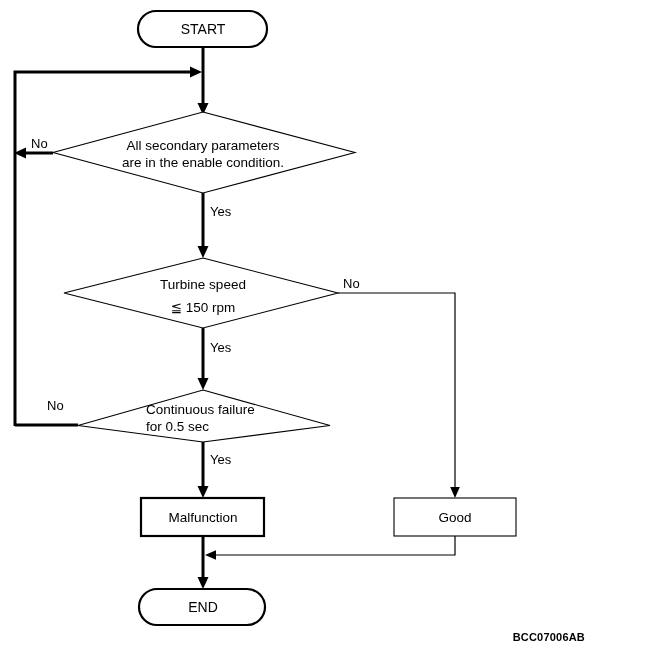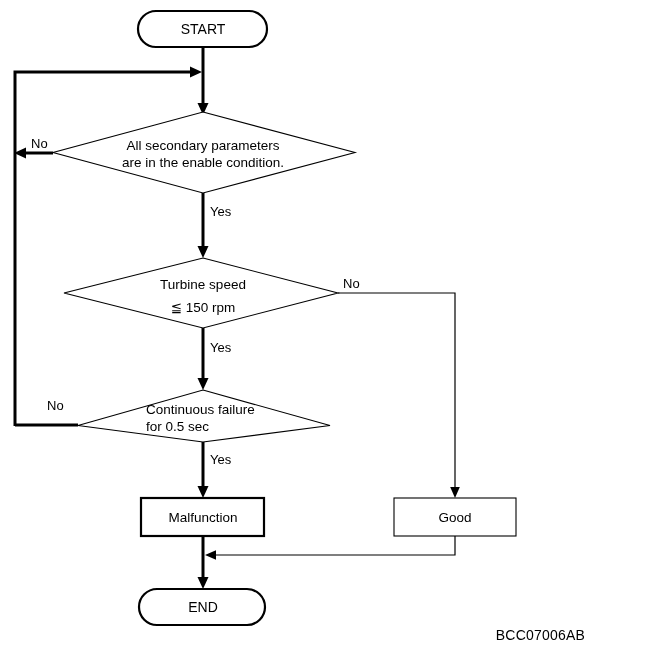--- a/index.html
+++ b/index.html
@@ -35,22 +35,22 @@
   .edge-label {
     font-family: "Liberation Sans", sans-serif;
     font-size: 13px;
     fill: #000000;
   }
   .figure-code {
     position: absolute;
     right: 10px;
     bottom: 14px;
     font-family: "Liberation Sans", sans-serif;
-    font-size: 14px;
-    font-weight: normal;
+    font-size: 11px;
+    font-weight: bold;
     color: #000000;
     letter-spacing: 0.2px;
   }
   .shape-thick {
     fill: #ffffff;
     stroke: #000000;
     stroke-width: 2.2;
   }
   .shape-thin {
     fill: #ffffff;

